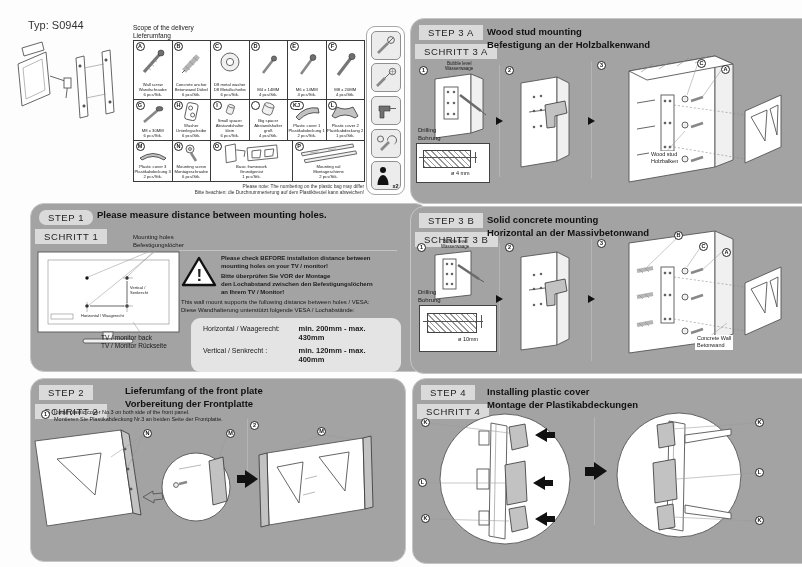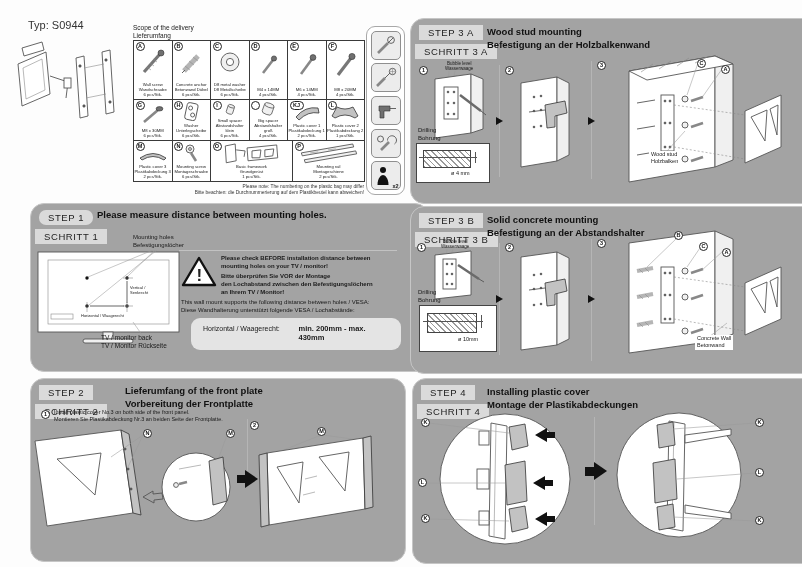--- a/index.html
+++ b/index.html
@@ -400,20 +400,24 @@
     </div>
     <div class="abs t6" style="left:150px;top:95px;">
       <div>This wall mount supports the following distance between holes / VESA:</div>
       <div>Diese Wandhalterung unterstützt folgende VESA / Lochabstände:</div>
     </div>
     <div class="vesa" style="left:160px;top:114px;width:190px;">
       <div class="vrow">
         <span class="vlab">Horizontal / Waagerecht:</span>
         <span class="vval">min. 200mm - max. 430mm</span>
       </div>
+      <div class="vrow">
+        <span class="vlab">Vertical / Senkrecht :</span>
+        <span class="vval">min. 120mm - max. 400mm</span>
+      </div>
     </div>
   </div>
 
   <div class="panel" style="left:30px;top:378px;width:350px;height:182px;">
     <div class="badge" style="left:8px;top:6px;">STEP  2</div>
     <div class="badge" style="left:4px;top:25px;">SCHRITT 2</div>
     <div class="ttl" style="left:94px;top:5px;">
       <div>Lieferumfang of the front plate</div>
       <div>Vorbereitung der Frontplatte</div>
     </div>
@@ -561,21 +565,21 @@
       <div>Wood stud</div>
       <div>Holzbalken</div>
     </div>
   </div>
 
   <div class="panel" style="left:410px;top:206px;width:385px;height:166px;">
     <div class="badge" style="left:8px;top:6px;">STEP  3 B</div>
     <div class="badge" style="left:4px;top:25px;">SCHRITT 3 B</div>
     <div class="ttl" style="left:76px;top:6px;">
       <div>Solid concrete mounting</div>
-      <div>Befestigung an der Abstandshalter</div>
+      <div>Horizontal an der Massivbetonwand</div>
     </div>
 
     <span class="cnum abs" style="left:6px;top:36px;">1</span>
     <div class="abs t45" style="left:30px;top:32px;text-align:center;">
       <div>Bubble level</div>
       <div>Wasserwaage</div>
     </div>
     <svg class="abs" style="left:4px;top:42px;" width="84" height="52" viewBox="0 0 84 52">
       <line class="ld" x1="32" y1="0" x2="31" y2="10"></line>
         <line class="ld" x1="38" y1="0" x2="35" y2="10"></line>

